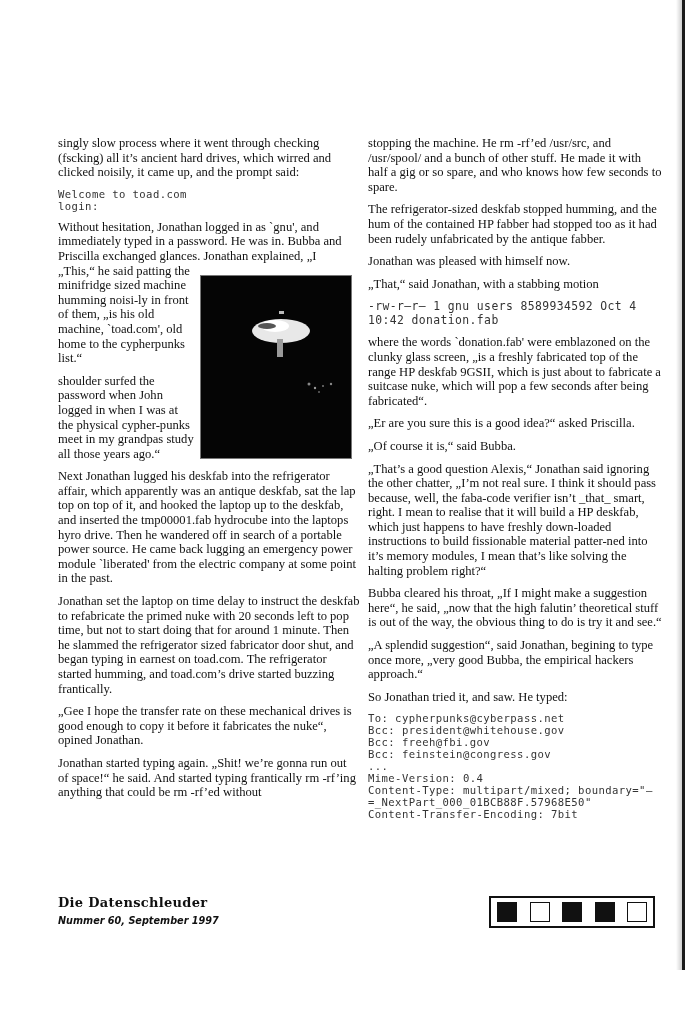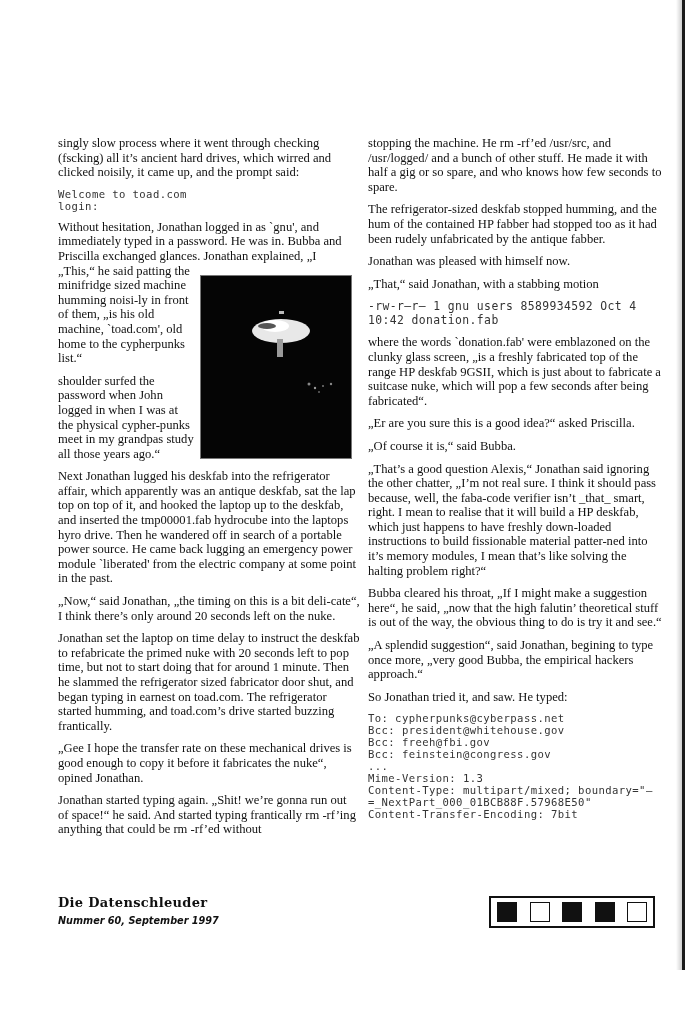--- a/index.html
+++ b/index.html
@@ -72,46 +72,45 @@
 </div>
 
 <div class="col col-left">
   <p>singly slow process where it went through checking (fscking) all it’s ancient hard drives, which wirred and clicked noisily, it came up, and the prompt said:</p>
   <div class="mono">Welcome to toad.com
 login:</div>
   <p style="margin-bottom:0">Without hesitation, Jonathan logged in as `gnu', and immediately typed in a password. He was in. Bubba and Priscilla exchanged glances. Jonathan explained, „I</p>
   <p class="wrap-left">„This,“ he said patting the minifridge sized machine humming noisi-ly in front of them, „is his old machine, `toad.com', old home to the cypherpunks list.“</p>
   <p class="wrap-left">shoulder surfed the password when John logged in when I was at the physical cypher-punks meet in my grandpas study all those years ago.“</p>
   <p>Next Jonathan lugged his deskfab into the refrigerator affair, which apparently was an antique deskfab, sat the lap top on top of it, and hooked the laptop up to the deskfab, and inserted the tmp00001.fab hydrocube into the laptops hyro drive. Then he wandered off in search of a portable power source. He came back lugging an emergency power module `liberated' from the electric company at some point in the past.</p>
-  <p>„Now,“ said Jonathan, „the timing on this is a bit deli-cate“, I think there’s only around 20 seconds left on the nuke.</p>
   <p>Jonathan set the laptop on time delay to instruct the deskfab to refabricate the primed nuke with 20 seconds left to pop time, but not to start doing that for around 1 minute. Then he slammed the refrigerator sized fabricator door shut, and began typing in earnest on toad.com. The refrigerator started humming, and toad.com’s drive started buzzing frantically.</p>
   <p>„Gee I hope the transfer rate on these mechanical drives is good enough to copy it before it fabricates the nuke“, opined Jonathan.</p>
   <p>Jonathan started typing again. „Shit! we’re gonna run out of space!“ he said. And started typing frantically rm -rf’ing anything that could be rm -rf’ed without</p>
 </div>
 
 <div class="col col-right">
-  <p>stopping the machine. He rm -rf’ed /usr/src, and /usr/logged/ and a bunch of other stuff. He made it with half a gig or so spare, and who knows how few seconds to spare.</p>
+  <p>stopping the machine. He rm -rf’ed /usr/src, and /usr/spool/ and a bunch of other stuff. He made it with half a gig or so spare, and who knows how few seconds to spare.</p>
   <p>The refrigerator-sized deskfab stopped humming, and the hum of the contained HP fabber had stopped too as it had been rudely unfabricated by the antique fabber.</p>
   <p>Jonathan was pleased with himself now.</p>
   <p>„That,“ said Jonathan, with a stabbing motion</p>
   <div class="mono" style="font-size:11.4px;line-height:14px">-rw-r—r— 1 gnu users 8589934592 Oct 4
 10:42 donation.fab</div>
   <p>where the words `donation.fab' were emblazoned on the clunky glass screen, „is a freshly fabricated top of the range HP deskfab 9GSII, which is just about to fabricate a suitcase nuke, which will pop a few seconds after being fabricated“.</p>
   <p>„Er are you sure this is a good idea?“ asked Priscilla.</p>
   <p>„Of course it is,“ said Bubba.</p>
   <p>„That’s a good question Alexis,“ Jonathan said ignoring the other chatter, „I’m not real sure. I think it should pass because, well, the faba-code verifier isn’t _that_ smart, right. I mean to realise that it will build a HP deskfab, which just happens to have freshly down-loaded instructions to build fissionable material patter-ned into it’s memory modules, I mean that’s like solving the halting problem right?“</p>
   <p>Bubba cleared his throat, „If I might make a suggestion here“, he said, „now that the high falutin’ theoretical stuff is out of the way, the obvious thing to do is try it and see.“</p>
   <p>„A splendid suggestion“, said Jonathan, begining to type once more, „very good Bubba, the empirical hackers approach.“</p>
   <p>So Jonathan tried it, and saw. He typed:</p>
   <div class="mono">To: cypherpunks@cyberpass.net
 Bcc: president@whitehouse.gov
 Bcc: freeh@fbi.gov
 Bcc: feinstein@congress.gov
 ...
-Mime-Version: 1.3
+Mime-Version: 0.4
 Content-Type: multipart/mixed; boundary="—
 =_NextPart_000_01BCB88F.57968E50"
 Content-Transfer-Encoding: 7bit</div>
 </div>
 
 <div class="footer-title">Die Datenschleuder</div>
 <div class="footer-sub">Nummer 60, September 1997</div>
 
 <div class="page-box">
   <div class="bit on"></div>

